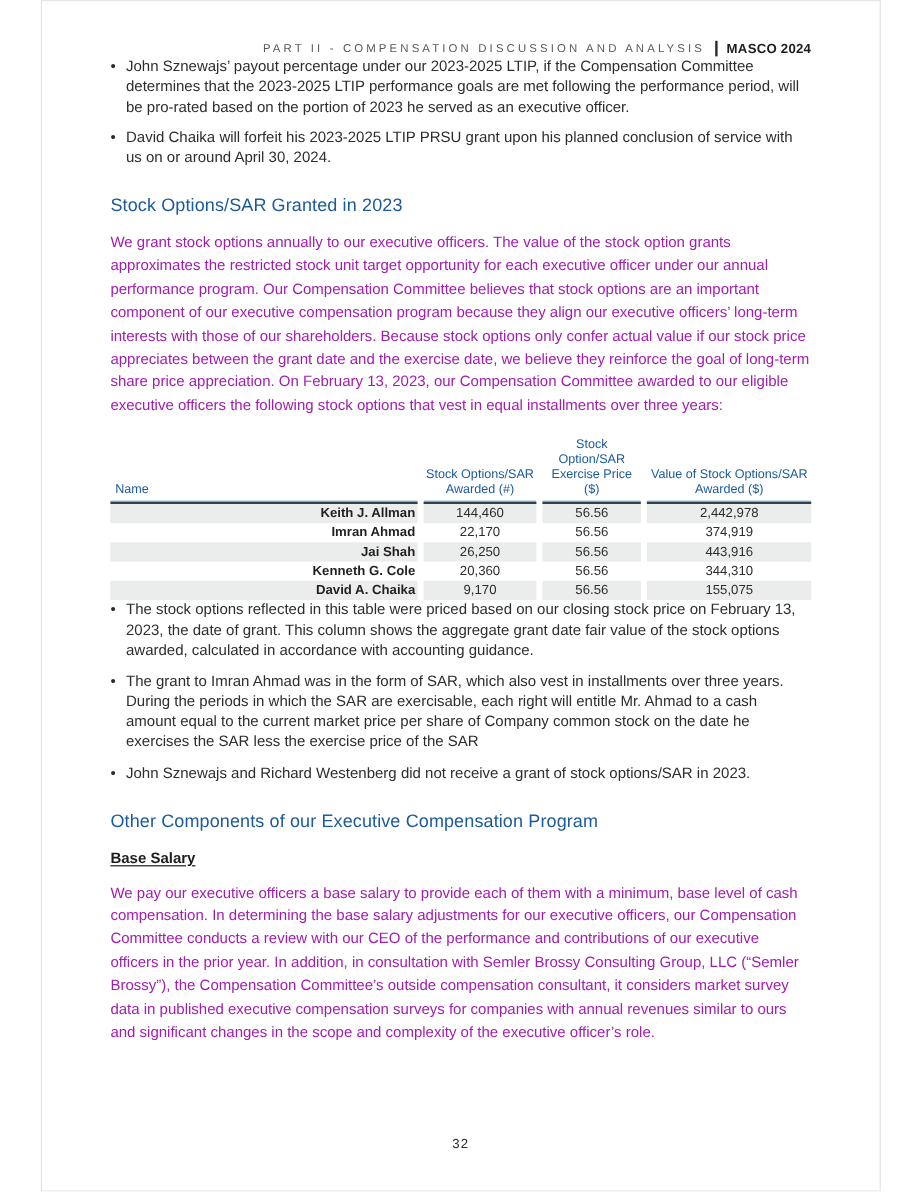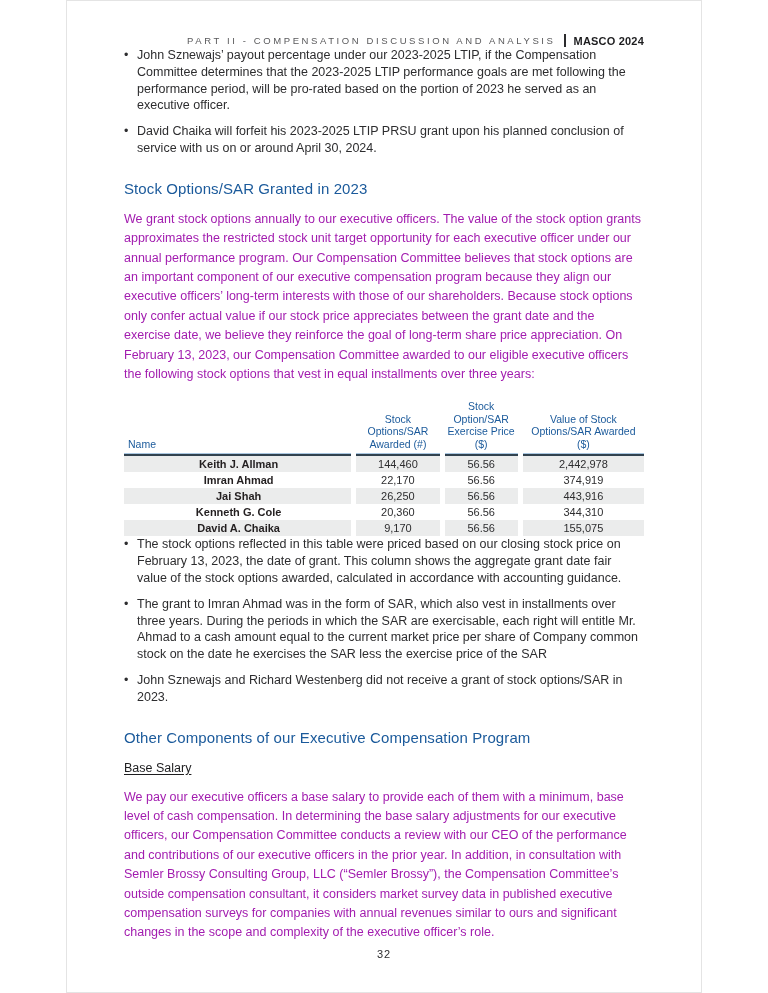--- a/index.html
+++ b/index.html
@@ -1,21 +1,21 @@
 <!DOCTYPE html>
 <html><head>
 <meta charset="utf-8">
 <style>
   * { margin: 0; padding: 0; box-sizing: border-box; }
   html, body { background: #ffffff; }
   body { font-family: "Liberation Sans", "DejaVu Sans", sans-serif; }
 
   .page {
     position: relative;
-    width: 636px;
+    width: 700px;
     height: 993px;
     margin: 0 auto;
     background: #ffffff;
     border: 1px solid #e4e4e4;
     color: #2d2d2f;
     overflow: hidden;
   }
   .content {
     position: absolute;
     left: 57px;
@@ -107,33 +107,33 @@
   }
   table.grants-table th.col-name { text-align: left; padding-left: 4px; }
   table.grants-table td {
     font-size: 11px;
     text-align: center;
     padding: 2px 2px;
     height: 16px;
     color: #2d2d2f;
   }
   table.grants-table td.cell-name {
-    text-align: center;
+    text-align: right;
     font-weight: 700;
     padding-left: 4px;
     color: #231f20;
   }
   table.grants-table tbody tr:nth-child(odd) td { background: #ebecec; }
 
   .notes-bullets { margin-top: 16px; }
 
   h3.sub-heading {
     margin-top: 15px;
     font-size: 12.5px;
-    font-weight: 400;
+    font-weight: 700;
     text-decoration: underline;
     text-underline-offset: 2px;
     color: #1d1d1f;
   }
 
   
   .page-footer {
     position: absolute;
     bottom: 32px;
     left: 0;

